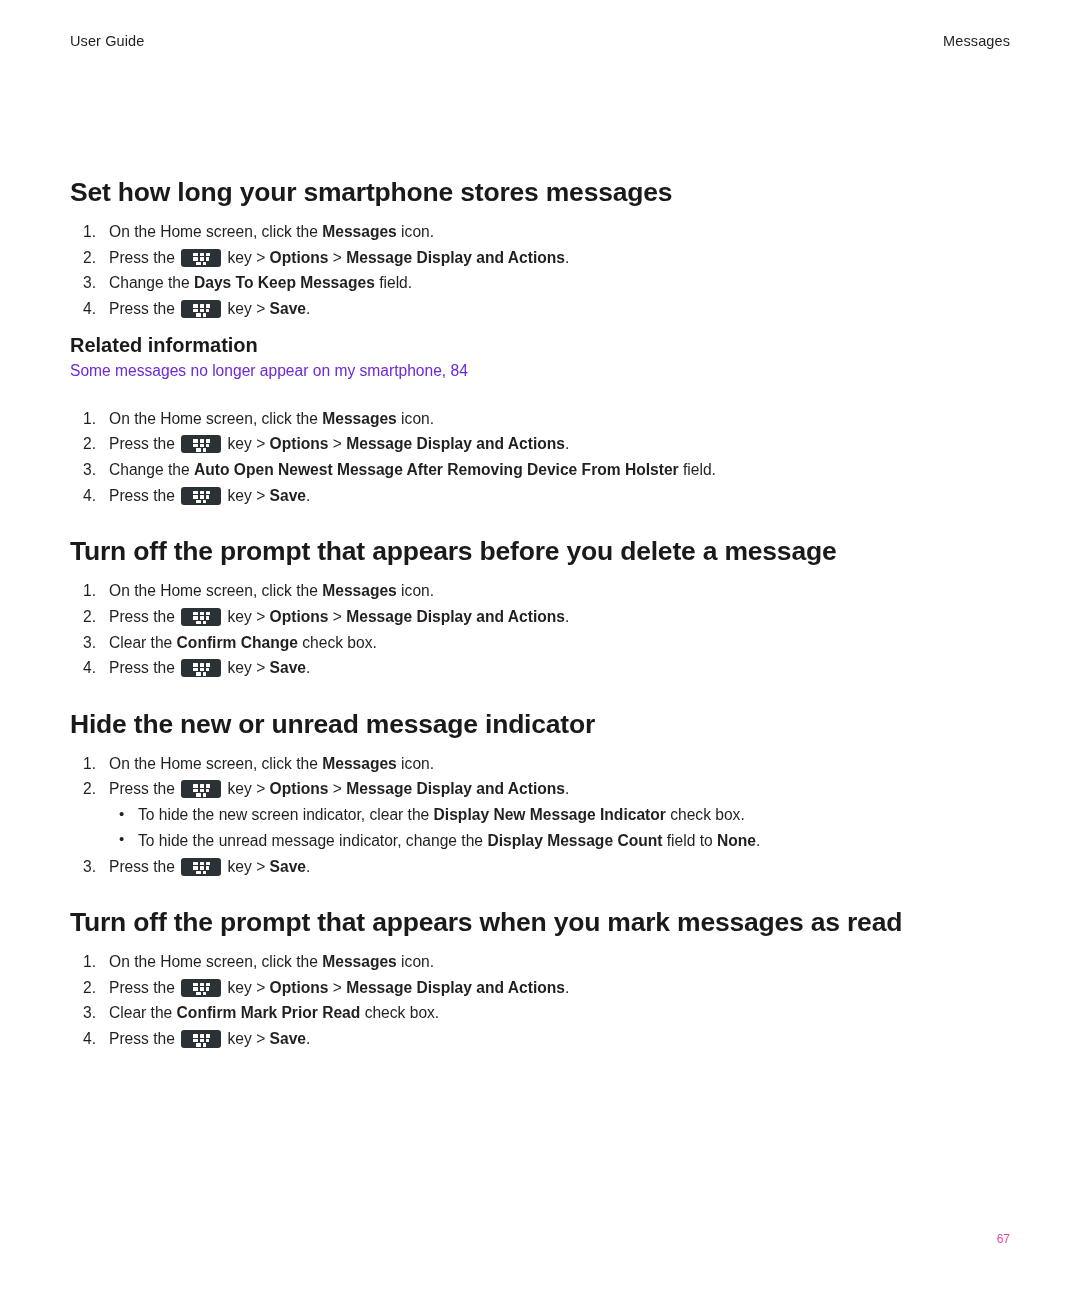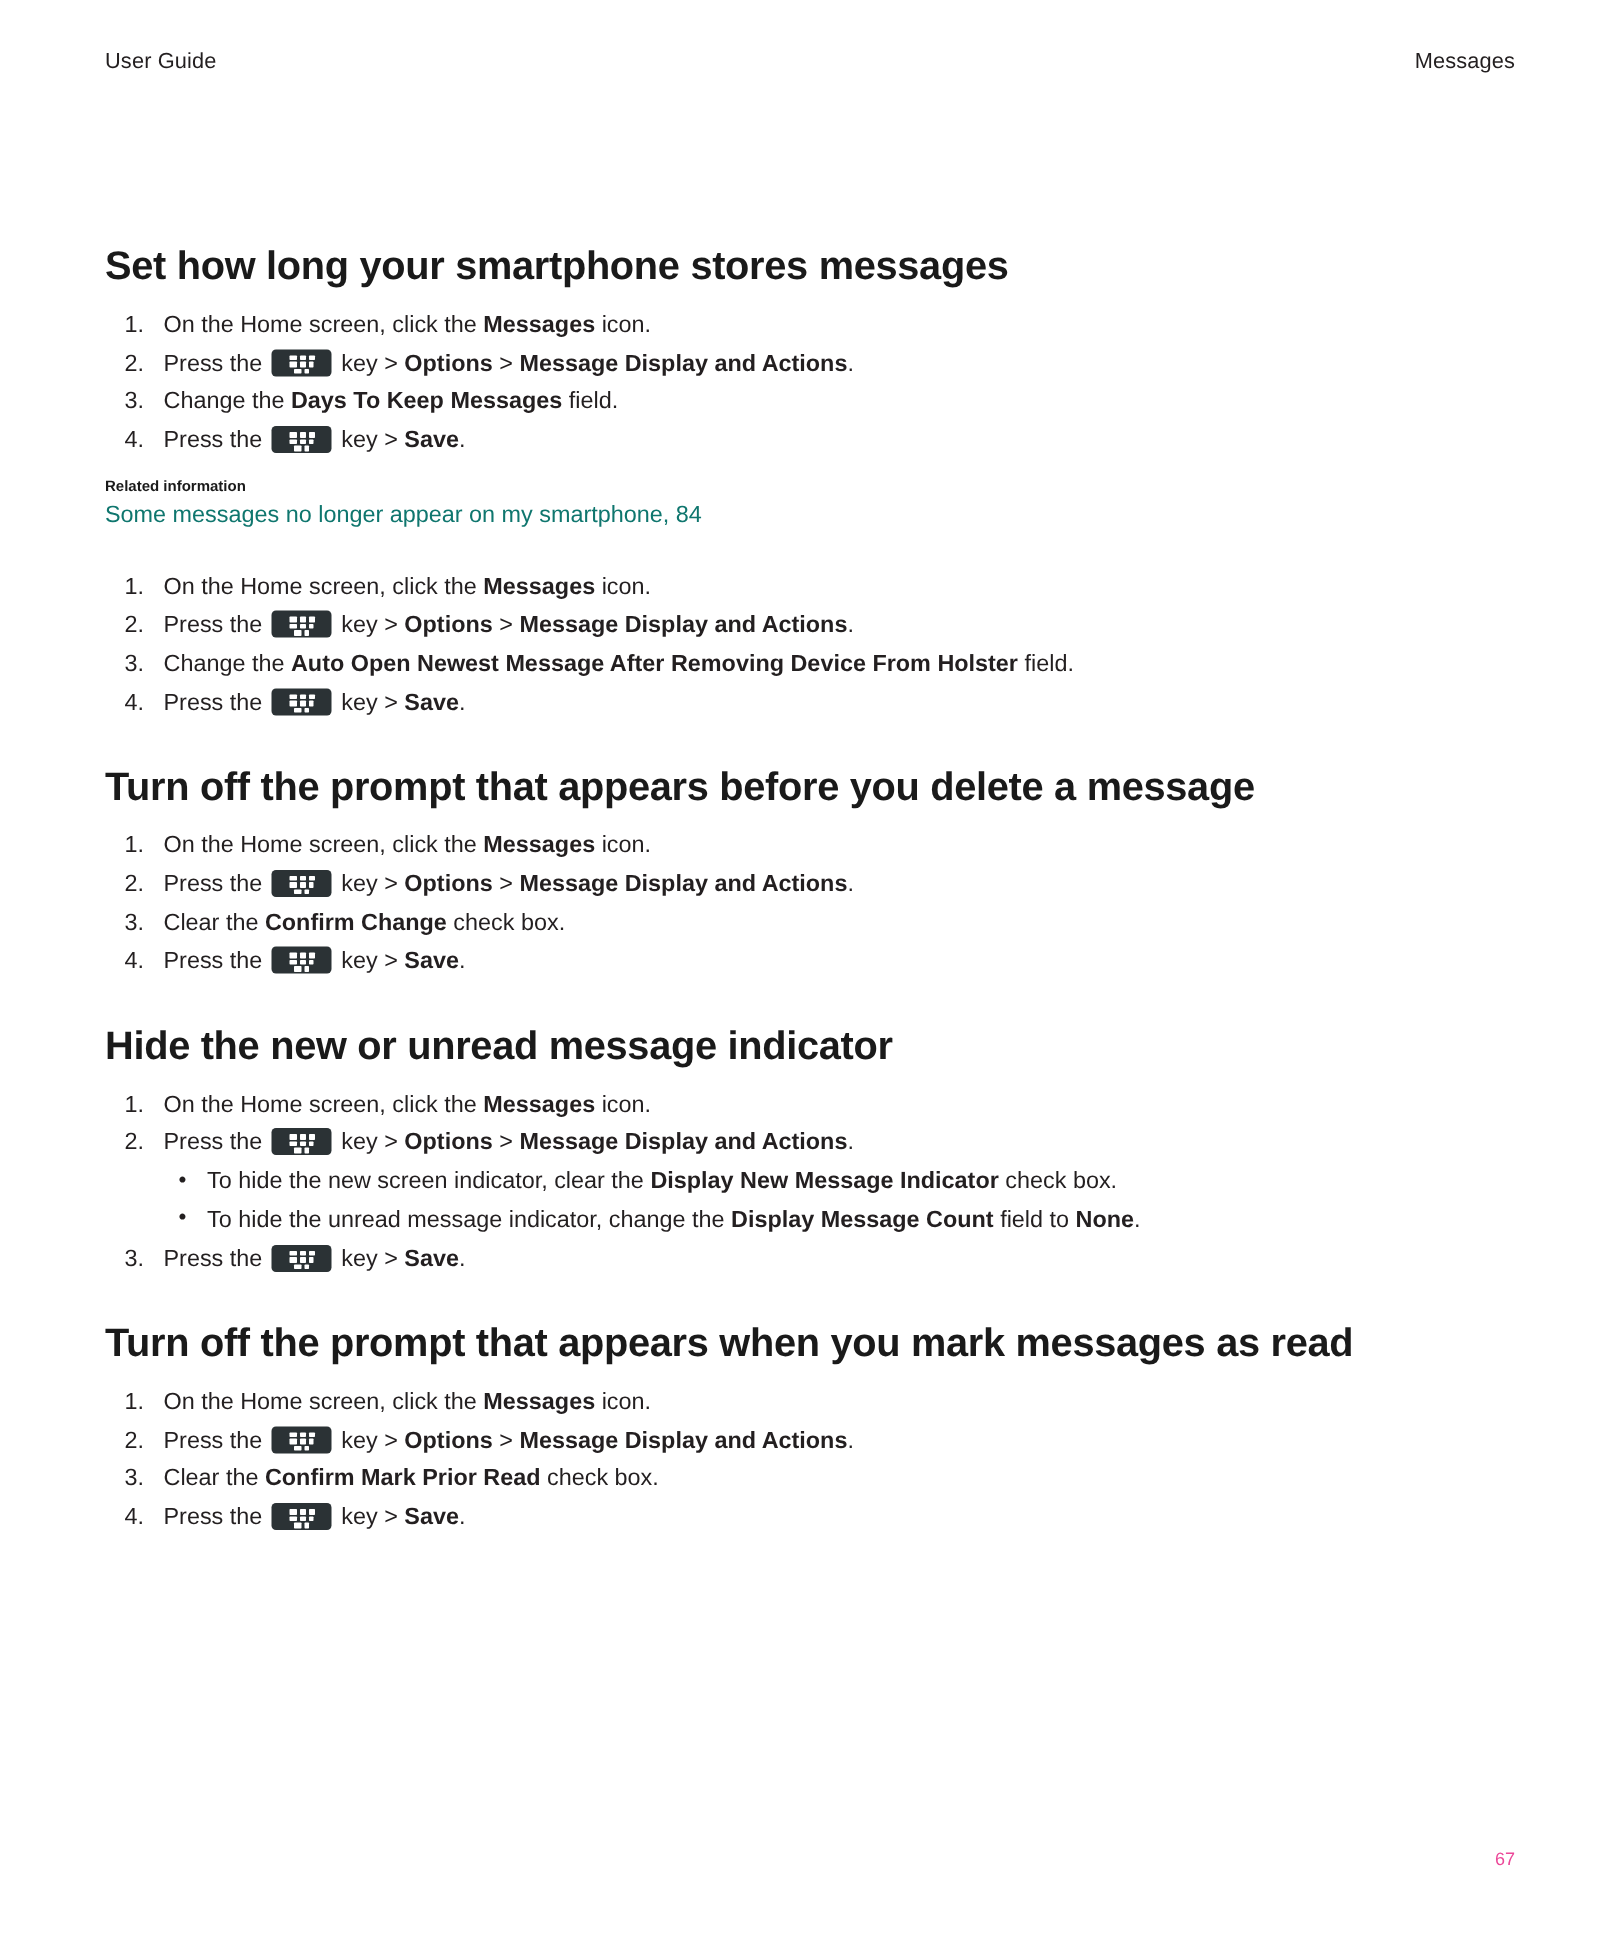--- a/index.html
+++ b/index.html
@@ -52,20 +52,21 @@
     margin: 0 0 9px 0;
     letter-spacing: -0.2px;
     color: #1a1a1a;
   }
 
   .section {
     margin-bottom: 26px;
   }
   .section.tight {
     margin-bottom: 22px;
+    margin-top: 15px;
   }
 
   
   ol.steps {
     list-style: none;
     margin: 0;
     padding: 0;
     font-size: 15.6px;
     line-height: 1.62;
   }
@@ -132,21 +133,21 @@
   
   .bb-key i.d { left: 12px; top: 8.5px;   width: 4.5px; height: 3.5px; }
   .bb-key i.e { left: 18.5px; top: 8.5px; width: 4.5px; height: 3.5px; }
   .bb-key i.f { left: 25px; top: 8.5px;   width: 3px;   height: 3.5px; }
   
   .bb-key i.g { left: 15px; top: 13px;   width: 4.5px; height: 3.5px; }
   .bb-key i.h { left: 21.5px; top: 13px; width: 3.5px; height: 3.5px; }
 
   
   .related-title {
-    font-size: 10px;
+    font-size: 20px;
     font-weight: bold;
     margin: 13px 0 2px 0;
     color: #1a1a1a;
   }
   .related-link {
     font-size: 15.6px;
     color: #9c8a42;
     line-height: 1.55;
     cursor: pointer;
   }
@@ -174,21 +175,21 @@
   <div class="content" id="content-root">
       <div class="section tight">
         <h1 class="section-title">Set how long your smartphone stores messages</h1>
         <ol class="steps">
           <li><span class="num">1.</span><span><span>On the Home screen, click the </span><span class="b">Messages</span><span> icon.</span></span></li>
           <li><span class="num">2.</span><span><span>Press the </span><span class="bb-key"><i class="a"></i><i class="b2"></i><i class="c"></i><i class="d"></i><i class="e"></i><i class="f"></i><i class="g"></i><i class="h"></i></span><span> key &gt; </span><span class="b">Options</span><span> &gt; </span><span class="b">Message Display and Actions</span><span>.</span></span></li>
           <li><span class="num">3.</span><span><span>Change the </span><span class="b">Days To Keep Messages</span><span> field.</span></span></li>
           <li><span class="num">4.</span><span><span>Press the </span><span class="bb-key"><i class="a"></i><i class="b2"></i><i class="c"></i><i class="d"></i><i class="e"></i><i class="f"></i><i class="g"></i><i class="h"></i></span><span> key &gt; </span><span class="b">Save</span><span>.</span></span></li>
         </ol>
         <div class="related-title">Related information</div>
-        <div class="related-link" style="color: #0f766e;">Some messages no longer appear on my smartphone, 84</div>
+        <div class="related-link" style="color: #6d28d9;">Some messages no longer appear on my smartphone, 84</div>
       </div>
       <div class="section">
         <ol class="steps">
           <li><span class="num">1.</span><span><span>On the Home screen, click the </span><span class="b">Messages</span><span> icon.</span></span></li>
           <li><span class="num">2.</span><span><span>Press the </span><span class="bb-key"><i class="a"></i><i class="b2"></i><i class="c"></i><i class="d"></i><i class="e"></i><i class="f"></i><i class="g"></i><i class="h"></i></span><span> key &gt; </span><span class="b">Options</span><span> &gt; </span><span class="b">Message Display and Actions</span><span>.</span></span></li>
           <li><span class="num">3.</span><span><span>Change the </span><span class="b">Auto Open Newest Message After Removing Device From Holster</span><span> field.</span></span></li>
           <li><span class="num">4.</span><span><span>Press the </span><span class="bb-key"><i class="a"></i><i class="b2"></i><i class="c"></i><i class="d"></i><i class="e"></i><i class="f"></i><i class="g"></i><i class="h"></i></span><span> key &gt; </span><span class="b">Save</span><span>.</span></span></li>
         </ol>
       </div>
       <div class="section">

